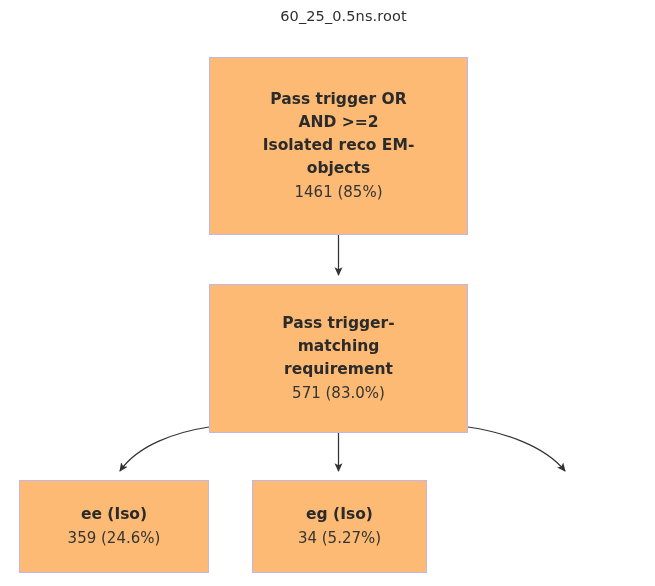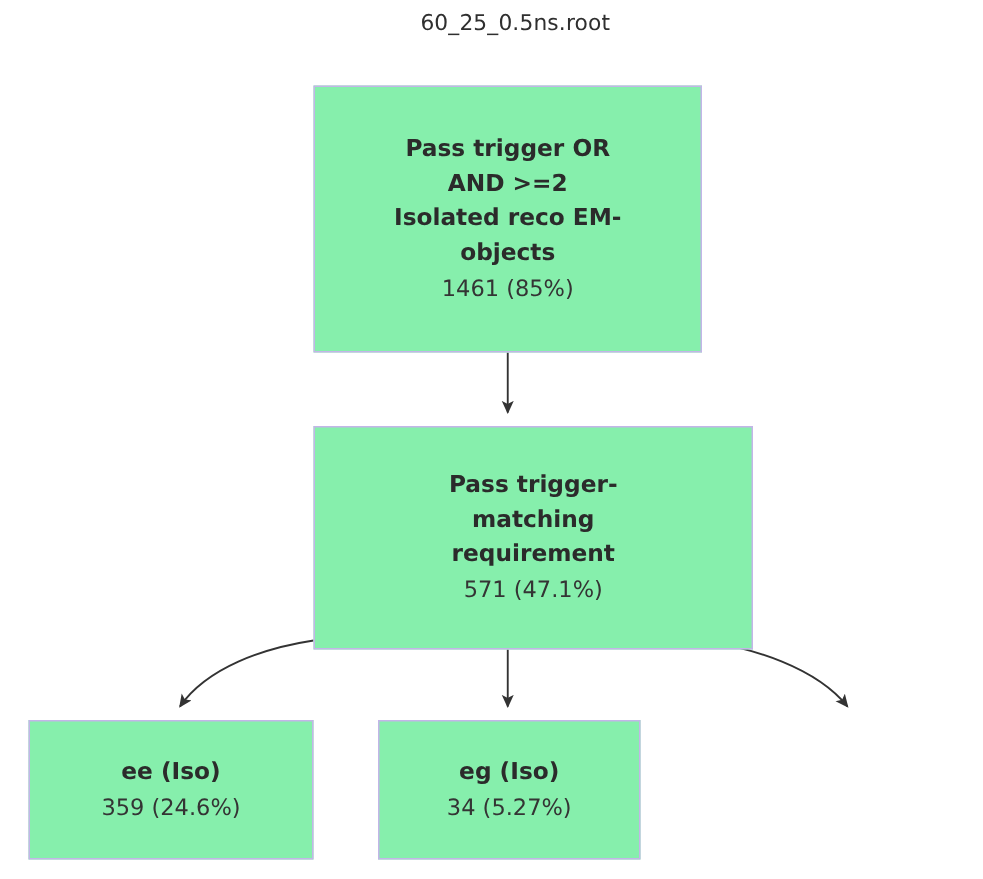--- a/index.html
+++ b/index.html
@@ -40,21 +40,21 @@
     left: 0;
     top: 0;
     width: 655px;
     height: 586px;
     pointer-events: none;
   }
 
   .node {
     position: absolute;
     box-sizing: border-box;
-    background: #86efac;
+    background: #fdba74;
     border: 1.3px solid #c3b5e8;
     display: flex;
     flex-direction: column;
     align-items: center;
     justify-content: center;
     text-align: center;
     padding: 4px 8px;
   }
 
   .node-title {
@@ -68,21 +68,21 @@
   .node-count {
     font-weight: 400;
     font-size: 15px;
     line-height: 1.5;
     color: #343434;
     margin-top: 1px;
   }
 
   
   #node-root       { left: 193px; top: 57px;  width: 259px; height: 178px; }
-  #node-match      { left: 193px; top: 284px; width: 293px; height: 149px; }
+  #node-match      { left: 193px; top: 284px; width: 259px; height: 149px; }
   #node-ee         { left: 3px;   top: 480px; width: 190px; height: 93px;  }
   #node-eg         { left: 236px; top: 480px; width: 175px; height: 93px;  }
   #node-gg         { left: 456px; top: 480px; width: 193px; height: 93px;  }
 
   #node-ee .node-title,
   #node-eg .node-title,
   #node-gg .node-title { font-size: 15.5px; }
 </style>
 </head>
 <body>
@@ -112,21 +112,21 @@
 AND &gt;=2
 Isolated reco EM-
 objects</div>
     <div class="node-count">1461 (85%)</div>
   </div>
 
   <div class="node" id="node-match">
     <div class="node-title">Pass trigger-
 matching
 requirement</div>
-    <div class="node-count">571 (47.1%)</div>
+    <div class="node-count">571 (83.0%)</div>
   </div>
 
   <div class="node" id="node-ee">
     <div class="node-title">ee (Iso)</div>
     <div class="node-count">359 (24.6%)</div>
   </div>
 
   <div class="node" id="node-eg">
     <div class="node-title">eg (Iso)</div>
     <div class="node-count">34 (5.27%)</div>

